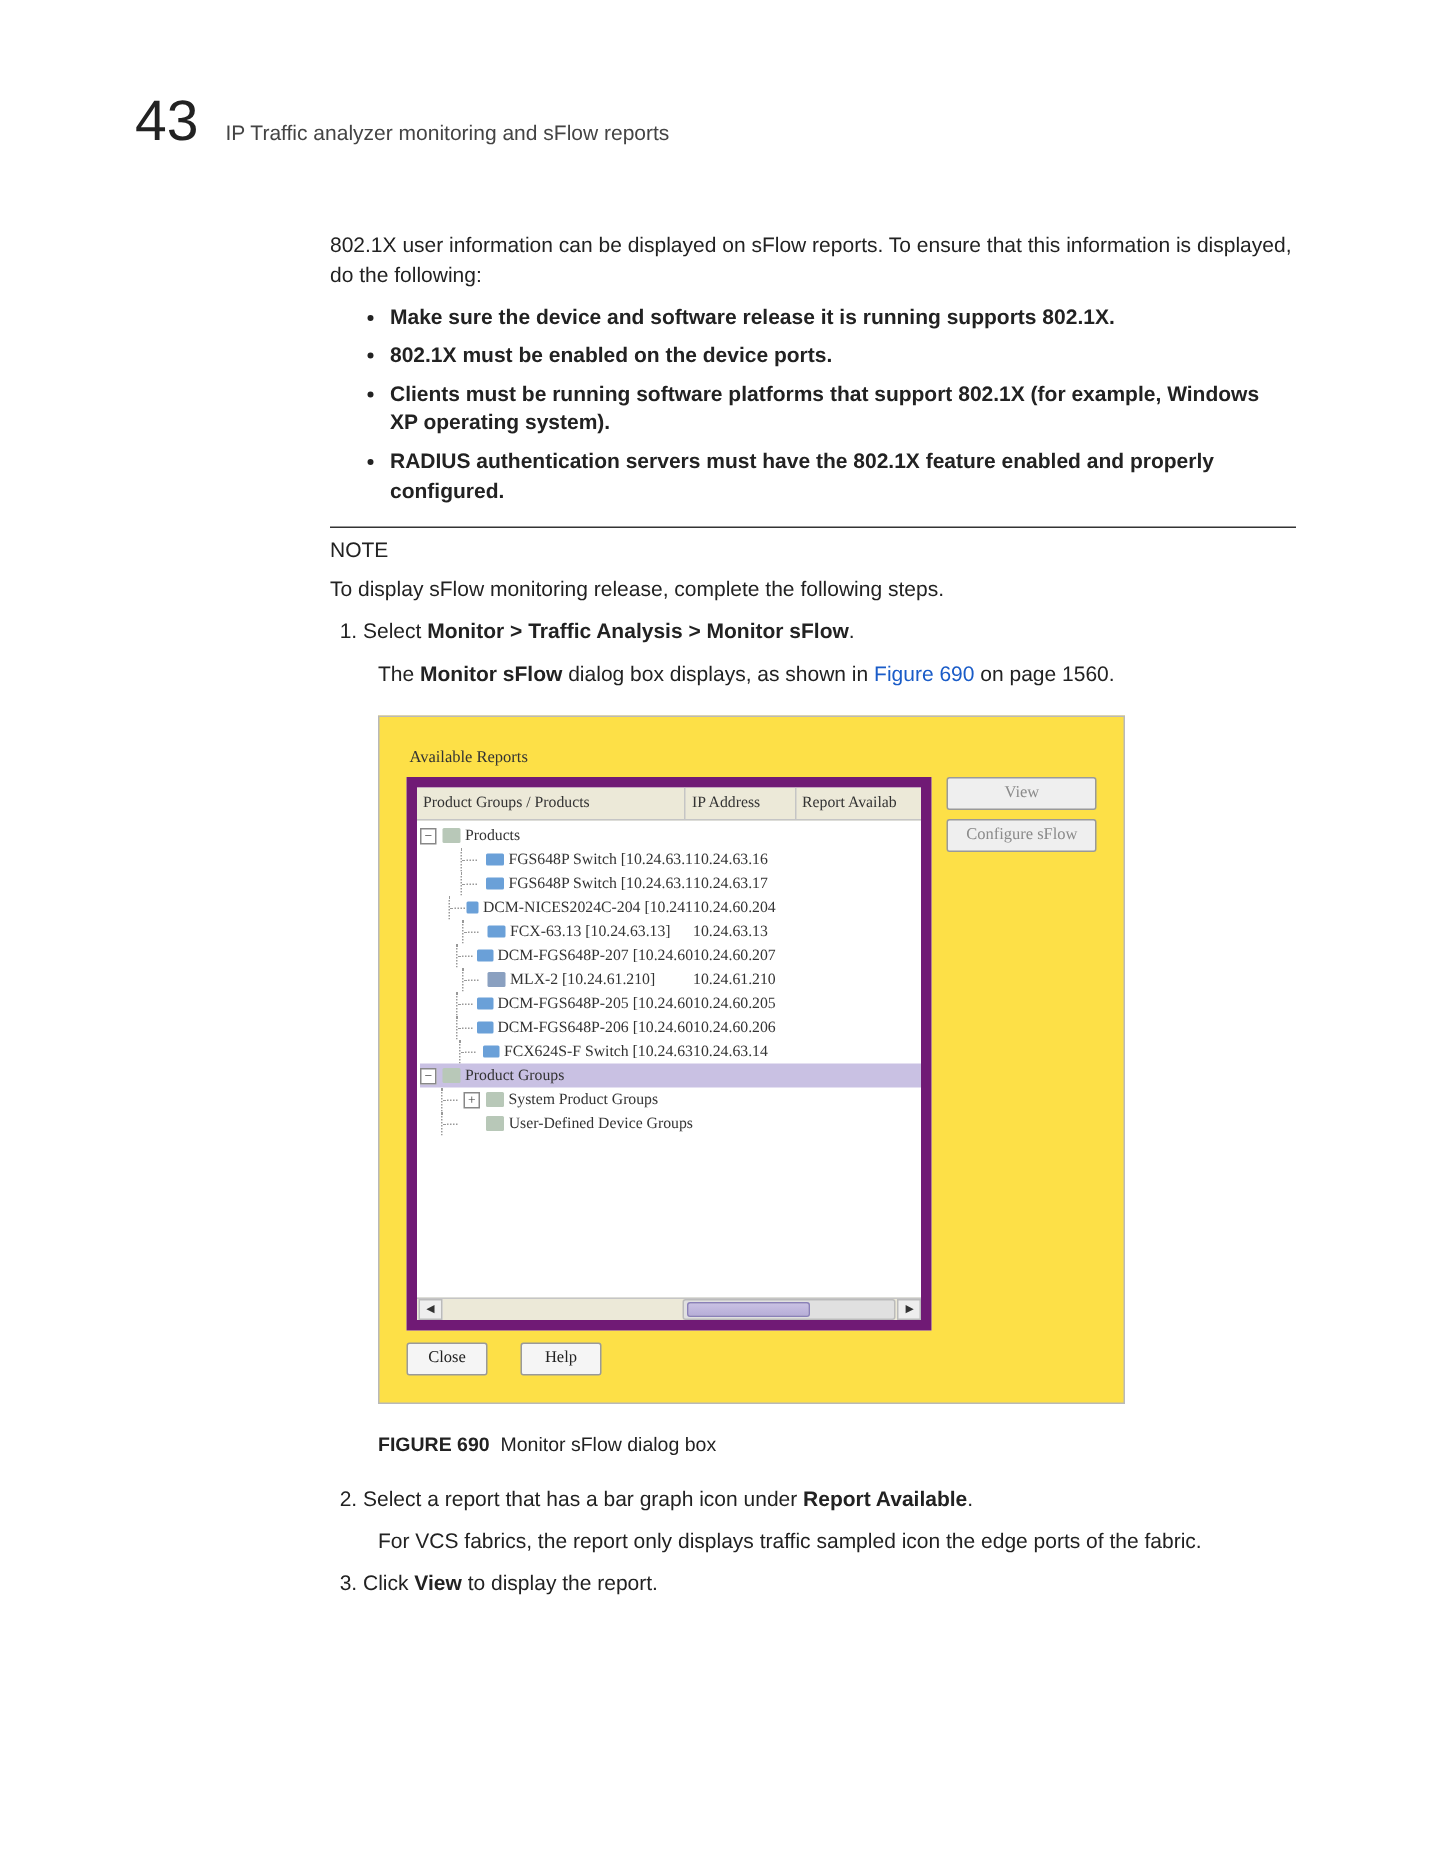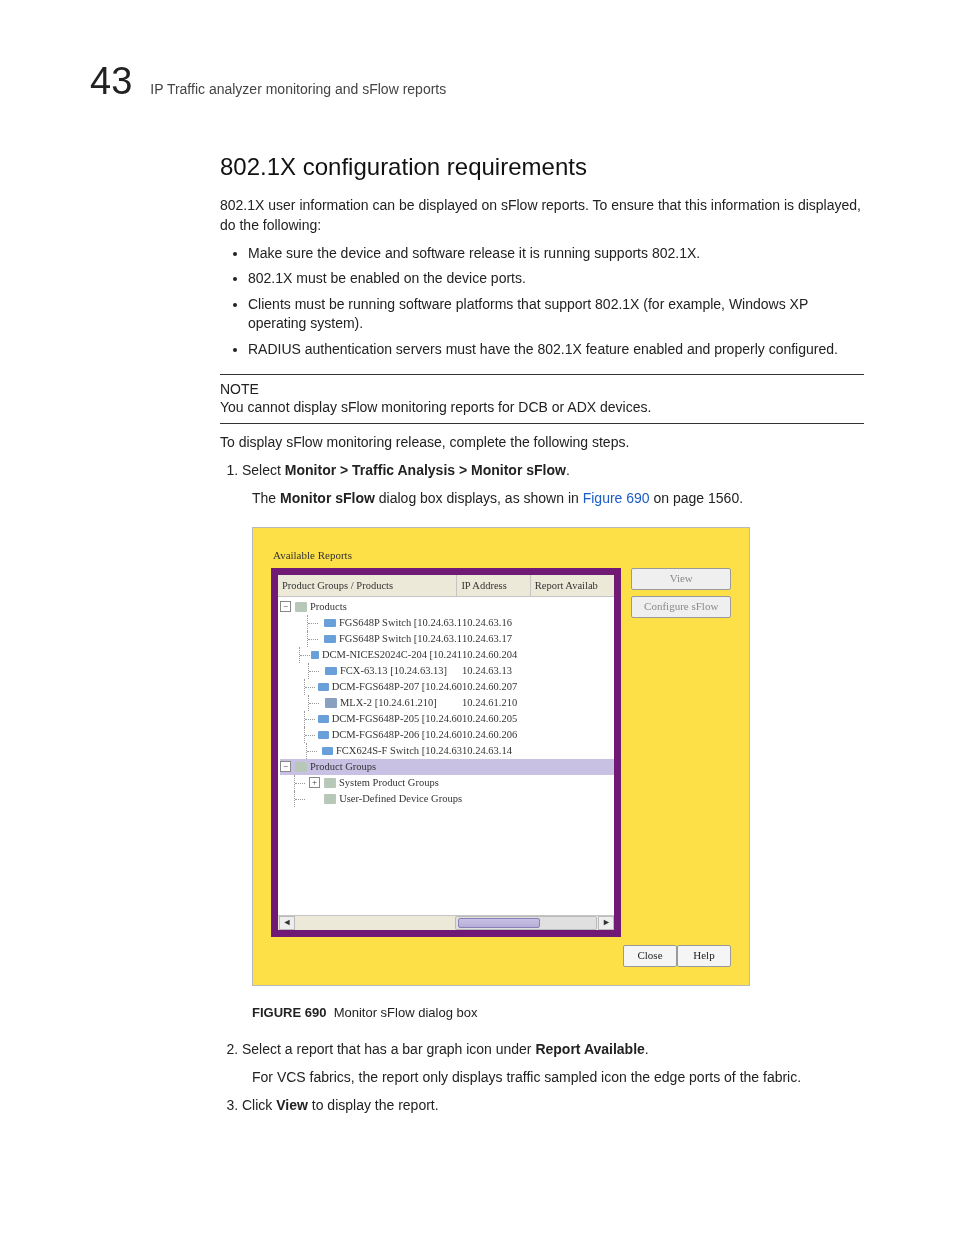--- a/index.html
+++ b/index.html
@@ -31,21 +31,21 @@
   h2 {
     font-family: "Arial Narrow", Arial, sans-serif;
     font-stretch: condensed;
     font-weight: 400;
     font-size: 24px;
     margin: 30px 0 14px 0;
     color: #111;
   }
   p { line-height: 1.45; margin: 8px 0; }
   ul.bullets { list-style: disc; padding-left: 24px; margin: 8px 0; }
-  ul.bullets li { margin: 6px 4px; line-height: 1.4; }
+  ul.bullets li { margin: 6px 16px; line-height: 1.4; font-weight: bold; }
   .note-hdr {
     font-family: "Arial Narrow", Arial, sans-serif;
     font-stretch: condensed;
     font-weight: normal;
     font-size: 14px;
     border-top: 1px solid #333;
     padding-top: 6px;
     margin-top: 14px;
   }
   .note-body { margin: 0 0 6px 0; border-bottom: 1px solid #333; padding-bottom: 6px; }
@@ -128,48 +128,46 @@
   }
   .btn.enabled { color: #222; background: #f5f5f5; }
   .hscroll {
     position: absolute; bottom: 0; left: 0; right: 0; height: 14px;
     background: #ece9d8; border-top: 1px solid #c5c5c5;
     display: flex; align-items: center;
   }
   .hscroll .track { flex:1; margin: 0 0 0 160px; height:12px; background:#e0e0e0; border:1px solid #bbb; border-radius:2px; position:relative; }
   .hscroll .thumb { position:absolute; left:2px; top:1px; width: 80px; height:8px; background: linear-gradient(#c9c1e3,#b7aed8); border:1px solid #8a80b8; border-radius:2px; }
   .hscroll .arrow { width:14px; height:12px; border:1px solid #bbb; background:#eee; display:flex; align-items:center; justify-content:center; font-size:9px; margin-left:1px;}
-  .dlg-footer { display:flex; justify-content:flex-end; gap:0; margin-top:8px; }
+  .dlg-footer { display:flex; justify-content:flex-start; gap:22px; margin-top:8px; }
   .dlg-footer .btn { width: 52px; }
 
   .fig-caption { margin: 14px 0 16px 10px; font-size: 13px; }
   .fig-caption .figno { font-family: "Arial Narrow", Arial, sans-serif; font-stretch: condensed; font-weight: bold; }
 </style>
 </head>
 <body>
 
 <div class="page-header">
   <div class="page-number">43</div>
   <div class="page-title">IP Traffic analyzer monitoring and sFlow reports</div>
 </div>
 
 <div class="content">
 
-  <h2>802.1X configuration requirements</h2>
   <p>802.1X user information can be displayed on sFlow reports. To ensure that this information is displayed, do the following:</p>
   <ul class="bullets">
     <li>Make sure the device and software release it is running supports 802.1X.</li>
     <li>802.1X must be enabled on the device ports.</li>
     <li>Clients must be running software platforms that support 802.1X (for example, Windows XP operating system).</li>
     <li>RADIUS authentication servers must have the 802.1X feature enabled and properly configured.</li>
   </ul>
 
 
   <div class="note-hdr">NOTE</div>
-  <p class="note-body">You cannot display sFlow monitoring reports for DCB or ADX devices.</p>
 
   <p>To display sFlow monitoring release, complete the following steps.</p>
 
   <ol class="steps">
     <li>
       <span>Select </span><span class="bold">Monitor &gt; Traffic Analysis &gt; Monitor sFlow</span><span>.</span>
       <div class="step-body">
         <span>The </span><span class="bold">Monitor sFlow</span><span> dialog box displays, as shown in </span><span class="figlink">Figure 690</span><span> on page 1560.</span>
       </div>
 

